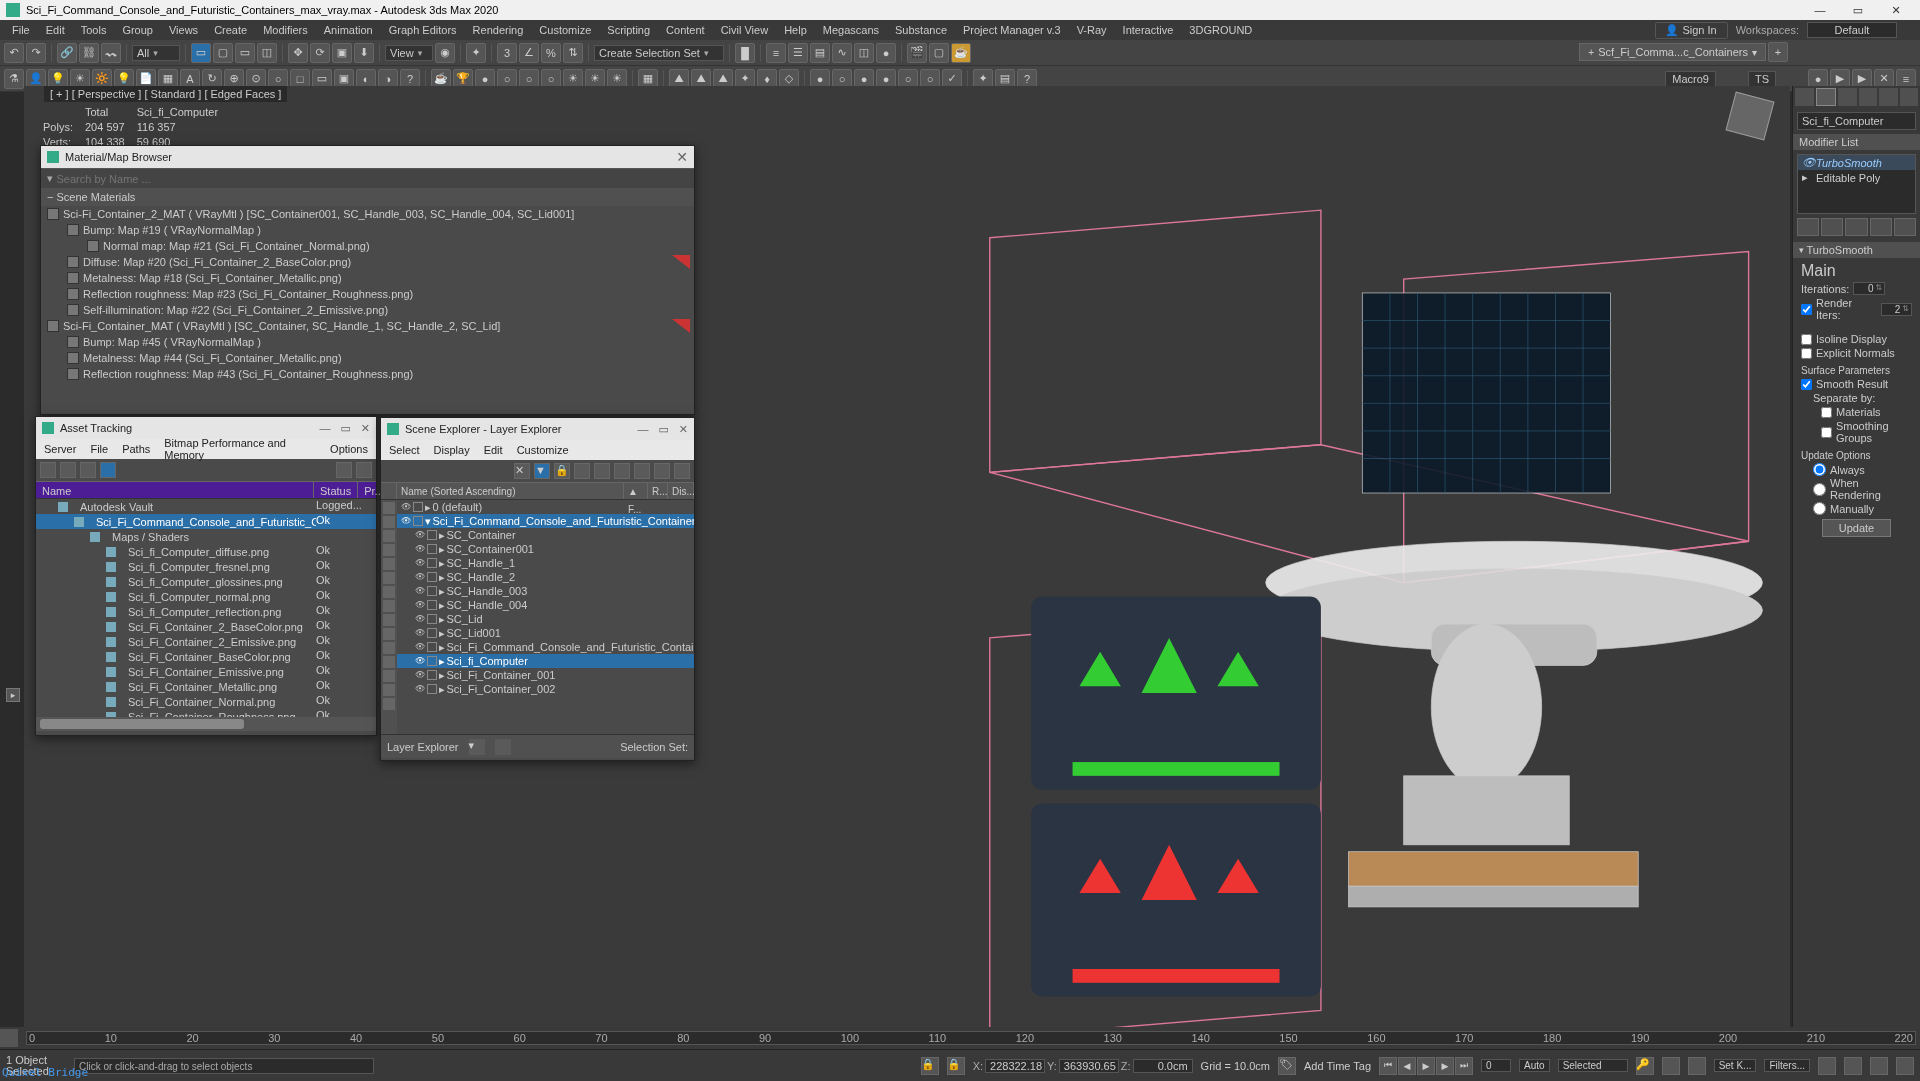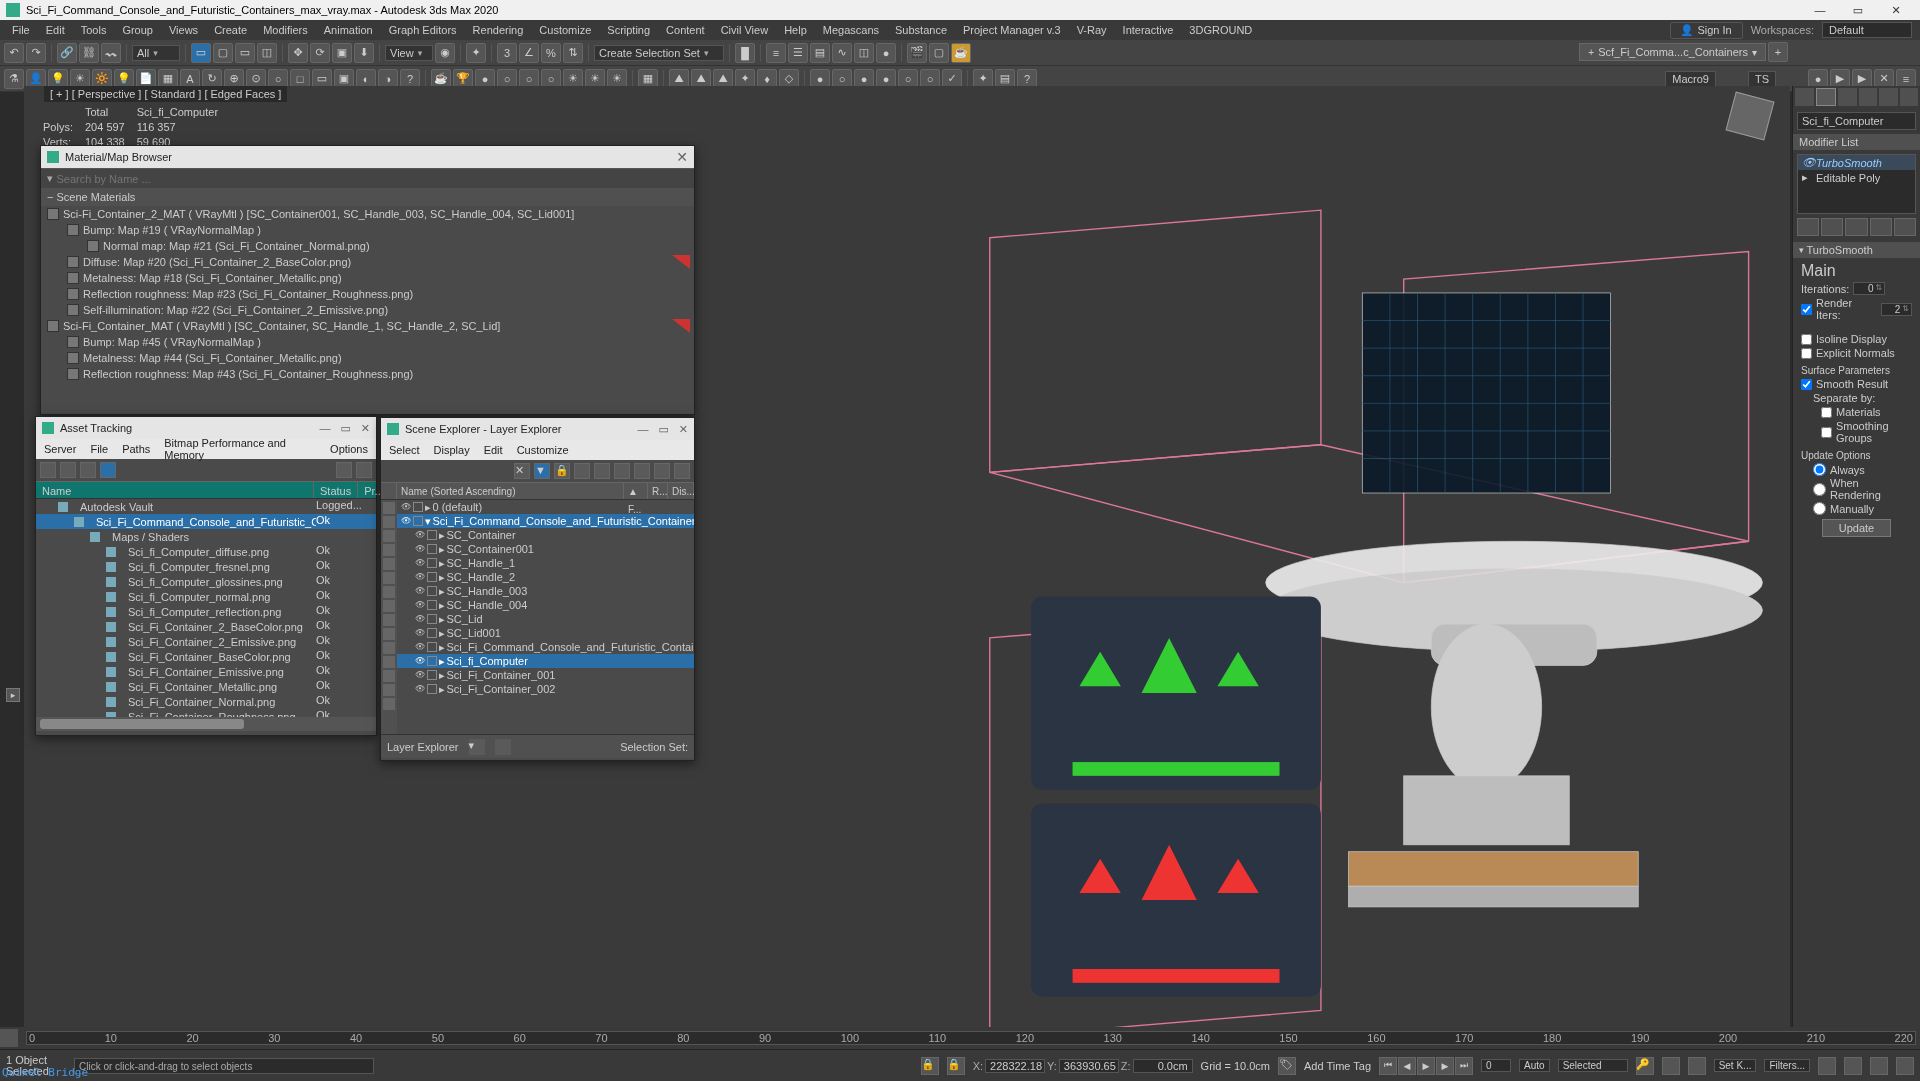--- a/index.html
+++ b/index.html
@@ -8,21 +8,21 @@
 
 .titlebar { height:20px; background:#f0f0f0; color:#000; display:flex; align-items:center; padding:0 6px; }
 .titlebar .icon { width:14px; height:14px; background:#3a8; margin-right:6px; }
 .titlebar .spacer { flex:1; }
 .winctl { display:flex; gap:2px; }
 .winctl span { width:36px; height:20px; display:flex; align-items:center; justify-content:center; color:#333; }
 
 
 .menubar { height:20px; background:#393939; display:flex; align-items:center; padding-left:4px; }
 .menubar .mitem { padding:0 8px; height:20px; line-height:20px; color:#ccc; cursor:pointer; }
-.menubar .rsec { margin-left:auto; display:flex; align-items:center; gap:8px; padding-right:8px; }
+.menubar .rsec { margin-left:auto; display:flex; align-items:center; gap:8px; padding-right:23px;text-align:center; }
 .menubar .signin { border:1px solid #555; padding:1px 10px; border-radius:2px; }
 .menubar .wslabel { color:#aaa; }
 .menubar .wsinput { background:#2b2b2b; border:1px solid #555; color:#ccc; padding:1px 6px; width:90px; }
 
 
 .toolbar-row { height:26px; background:#444; border-bottom:1px solid #333; display:flex; align-items:center; padding:0 4px; gap:2px; }
 .tb-btn { width:20px; height:20px; background:#555; border:1px solid #666; border-radius:2px; display:flex; align-items:center; justify-content:center; font-size:11px; }
 .tb-sep { width:1px; height:18px; background:#555; margin:0 3px; }
 .tb-txt { background:#333; border:1px solid #555; padding:1px 6px; color:#ccc; }
 .tb-combo { background:#333; border:1px solid #555; padding:1px 4px; color:#ccc; display:flex; align-items:center; gap:4px; }
@@ -56,21 +56,21 @@
 
 
 .assetdlg { position:absolute; left:35px; top:416px; width:342px; height:320px; background:#4a4a4a; border:1px solid #222; box-shadow:0 3px 10px rgba(0,0,0,.5); z-index:10; }
 .assetdlg .dtitle { height:22px; background:#e5e5e5; color:#222; display:flex; align-items:center; padding:0 6px; }
 .assetdlg .dtitle .icon { width:12px; height:12px; background:#3a8; margin-right:6px; }
 .assetdlg .dtitle .wc { margin-left:auto; display:flex; gap:10px; color:#666; }
 .assetdlg .dmenu { height:20px; background:#e8e8e8; color:#222; display:flex; align-items:center; gap:14px; padding:0 8px; }
 .assetdlg .dtb { height:22px; background:#4a4a4a; display:flex; align-items:center; gap:4px; padding:0 4px; }
 .assetdlg .dtb .btn { width:16px; height:16px; background:#5a5a5a; border:1px solid #666; }
 .assetdlg .dtb .btn.active { background:#2a6fa8; }
-.assetdlg .thead { height:18px; background:#0f766e; display:flex; border-top:1px solid #666; border-bottom:1px solid #333; }
+.assetdlg .thead { height:18px; background:#4c1d95; display:flex; border-top:1px solid #666; border-bottom:1px solid #333; }
 .assetdlg .thead div { padding:0 6px; line-height:18px; border-right:1px solid #666; }
 .assetdlg .tbody { overflow:auto; height:calc(100% - 100px); background:#4a4a4a; }
 .arow { display:flex; height:15px; }
 .arow .nm { flex:0 0 280px; padding-left:var(--pad,6px); display:flex; align-items:center; gap:12px; white-space:nowrap; overflow:hidden; }
 .arow .nm .fi { width:10px; height:10px; background:#7ab; flex-shrink:0; }
 .arow .st { flex:0 0 40px; }
 .arow.sel { background:#2a6fa8; color:#fff; }
 .assetdlg .scrollbar-h { height:14px; background:#555; display:flex; align-items:center; }
 .assetdlg .scrollbar-h .thumb { height:10px; width:60%; margin-left:4px; background:#888; border-radius:3px; }
 

